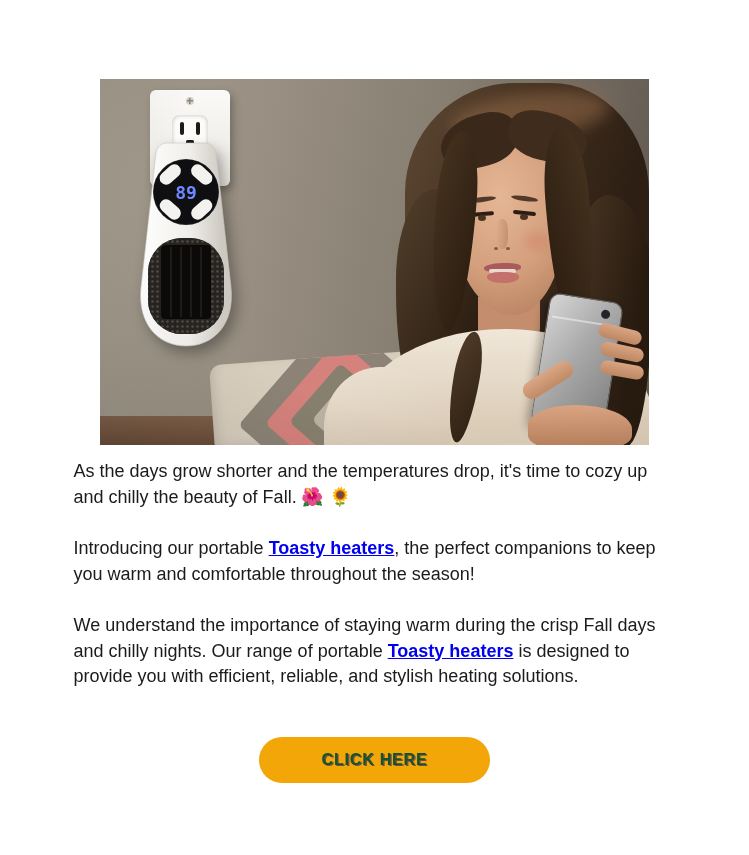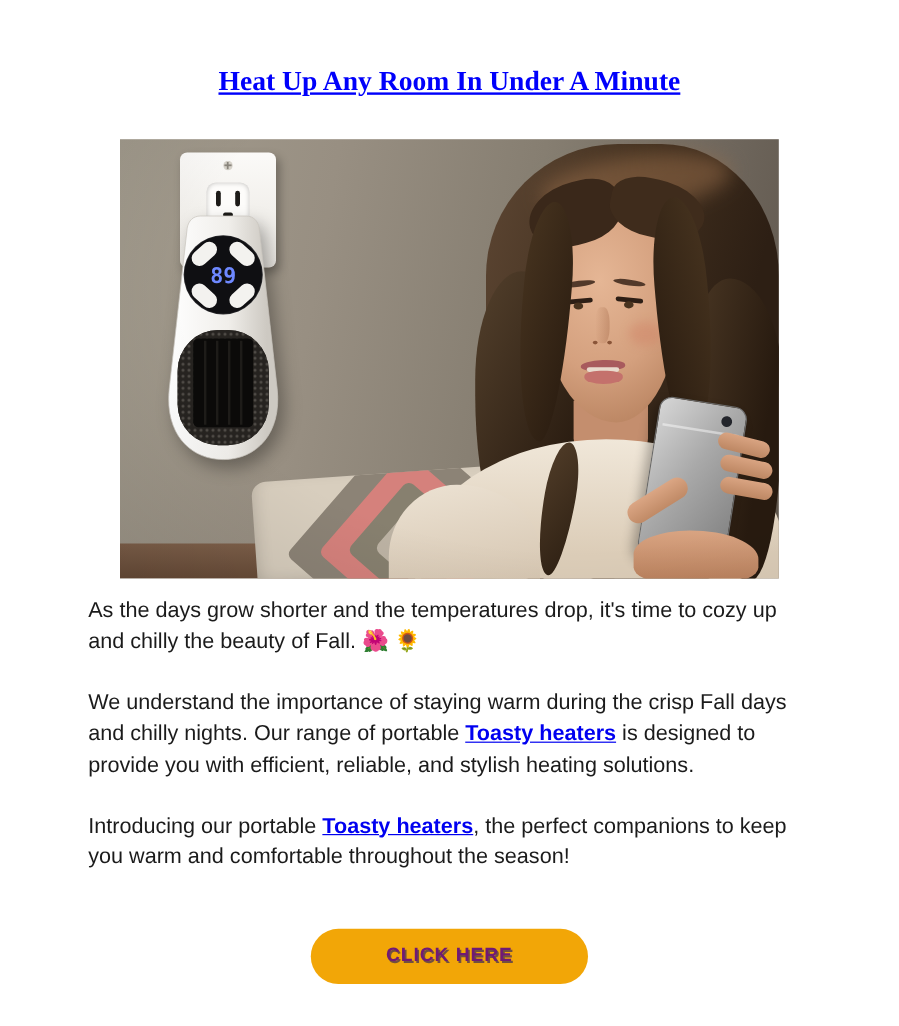--- a/index.html
+++ b/index.html
@@ -215,34 +215,31 @@
   
   .cta-wrap { text-align: center; margin-top: 47px; }
   .cta-button {
     display: inline-block;
     width: 231px; height: 46px; line-height: 46px;
     background: #f2a607;
     border-radius: 23px;
     font-size: 16px;
     font-weight: bold;
     letter-spacing: 0.8px;
-    color: #701a75;
+    color: #14532d;
     text-shadow: 1.4px 1.4px 0 rgba(10,10,110,.55);
     text-decoration: none;
     cursor: pointer;
   }
 </style>
 </head>
 <body>
 
 <div class="page">
 
-  <h1 class="headline">
-    <a href="#">Heat Up Any Room In Under A Minute</a>
-  </h1>
 
   <div class="hero">
     <div class="couch"></div>
 
     <div class="pillow">
       <div class="dia dia1"></div>
       <div class="dia dia2"></div>
       <div class="dia dia3"></div>
       <div class="dia dia4"></div>
     </div>
@@ -325,22 +322,22 @@
       <line x1="61" y1="108" x2="61" y2="178" stroke="#1e1c19" stroke-width="2"></line>
       <line x1="71" y1="108" x2="71" y2="178" stroke="#1e1c19" stroke-width="2"></line>
     </svg>
 
     <div class="vignette"></div>
   </div>
 
   <div class="content">
     <p><span>As the days grow shorter and the temperatures drop, it's time to cozy up and chilly the beauty of Fall.</span><span> 🌺 🌻</span></p>
 
+    <p><span>Introducing our portable </span><a class="inline-link" href="#">Toasty heaters</a><span>, the perfect companions to keep you warm and comfortable throughout the season!</span></p>
+
     <p><span>We understand the importance of staying warm during the crisp Fall days and chilly nights. Our range of portable </span><a class="inline-link" href="#">Toasty heaters</a><span> is designed to provide you with efficient, reliable, and stylish heating solutions.</span></p>
-
-    <p><span>Introducing our portable </span><a class="inline-link" href="#">Toasty heaters</a><span>, the perfect companions to keep you warm and comfortable throughout the season!</span></p>
   </div>
 
   <div class="cta-wrap">
     <a class="cta-button" href="#">CLICK HERE</a>
   </div>
 
 </div>
 
 </body></html>

